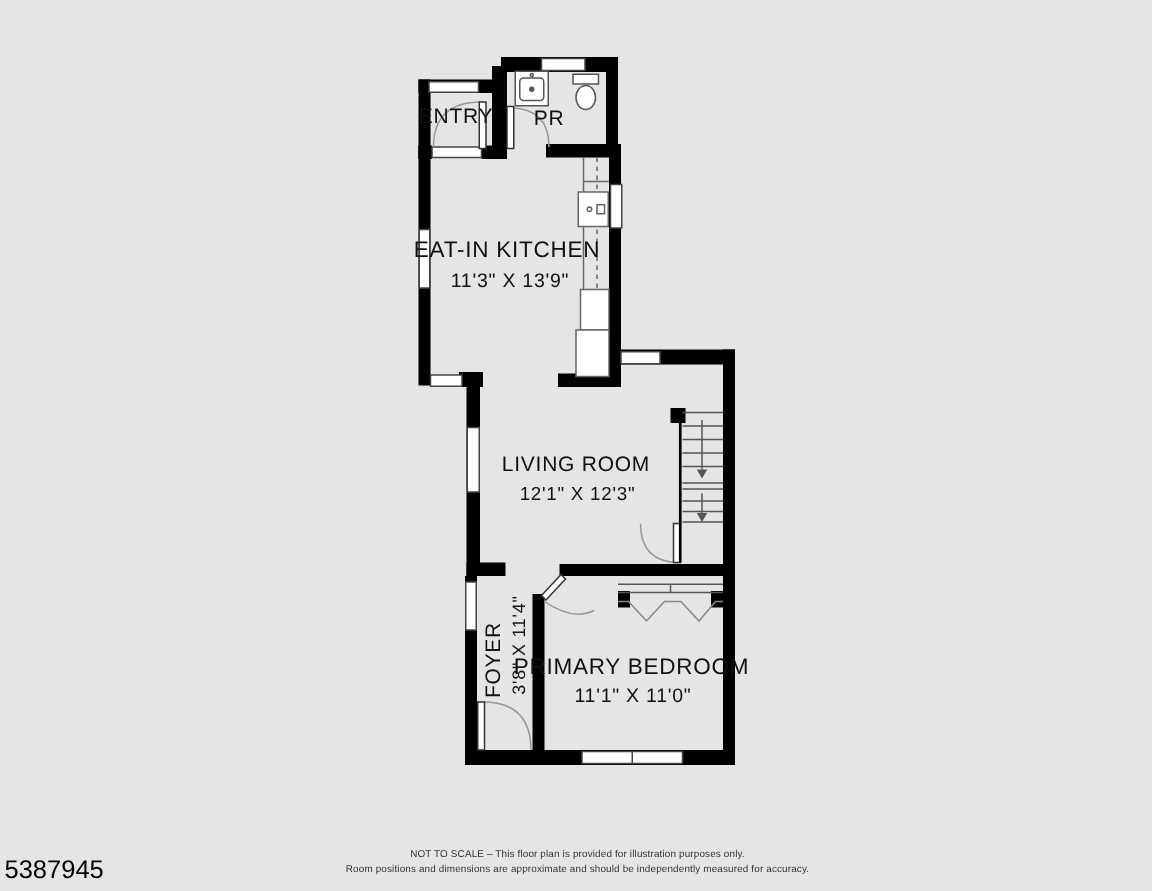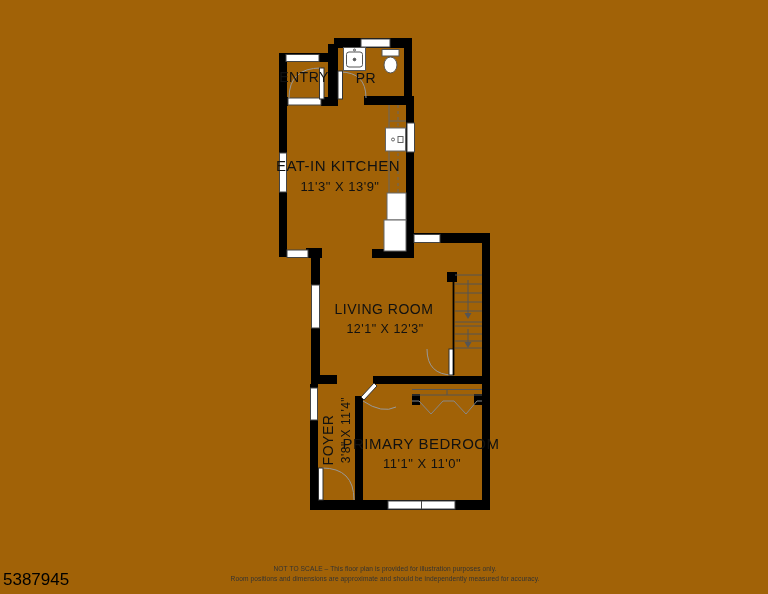--- a/index.html
+++ b/index.html
@@ -1,16 +1,16 @@
 <!DOCTYPE html>
 <html><head>
 <meta charset="utf-8">
 <style>
   html,body{margin:0;padding:0;background:#fff;}
-  #stage{position:relative;width:768px;height:594px;background:#a16207;overflow:hidden;
+  #stage{position:relative;width:768px;height:594px;background:#e5e5e5;overflow:hidden;
          font-family:"Liberation Sans", sans-serif;}
   svg text{fill:#111;}
   .room-label{font-size:14px;letter-spacing:.5px;}
   .room-dims{font-size:12.5px;letter-spacing:.5px;}
   .big-label{font-size:15px;letter-spacing:.5px;}
   .footer-text{font-size:6.6px;fill:#333;letter-spacing:.1px;}
   .mls{font-size:17px;fill:#000;}
 </style>
 </head>
 <body>

